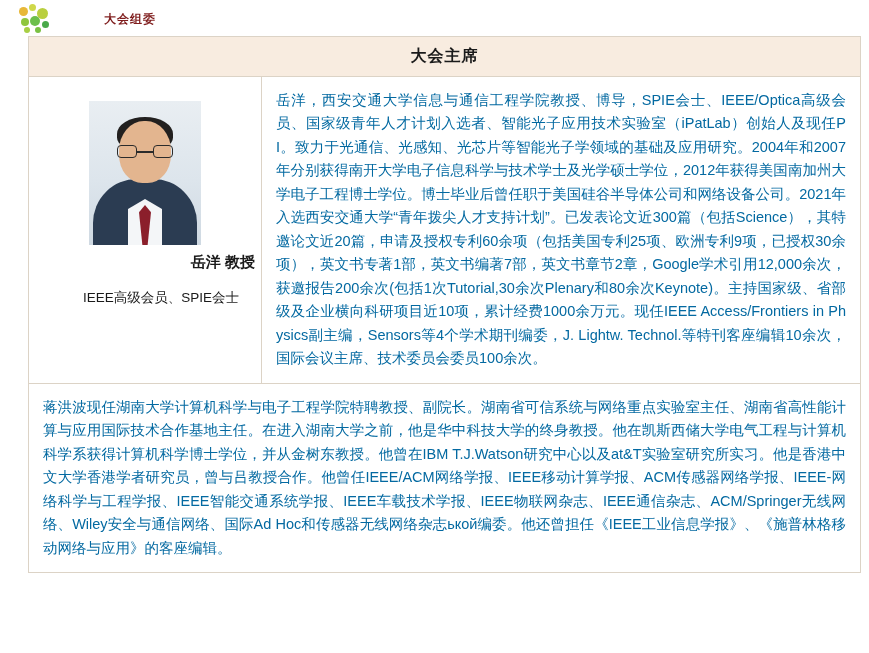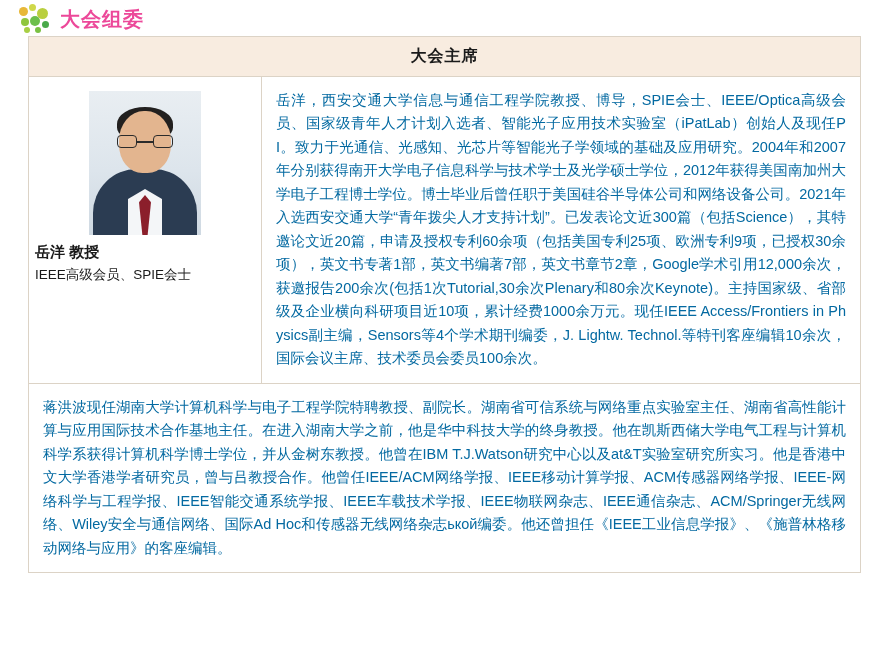--- a/index.html
+++ b/index.html
@@ -38,24 +38,25 @@
   }
   .d1 { width: 9px;  height: 9px;  background: #e8b838; left: 1px;  top: 3px; }
   .d2 { width: 7px;  height: 7px;  background: #cfd84a; left: 11px; top: 0px; }
   .d3 { width: 11px; height: 11px; background: #b9cf3f; left: 19px; top: 4px; }
   .d4 { width: 8px;  height: 8px;  background: #8fc63d; left: 3px;  top: 14px; }
   .d5 { width: 10px; height: 10px; background: #6cbf4b; left: 12px; top: 12px; }
   .d6 { width: 7px;  height: 7px;  background: #4aa94a; left: 24px; top: 17px; }
   .d7 { width: 6px;  height: 6px;  background: #a8cf45; left: 6px;  top: 23px; }
   .d8 { width: 6px;  height: 6px;  background: #7ac143; left: 17px; top: 23px; }
   .header-title {
-    color: #ec4899;
-    font-size: 20px;
+    color: #7f1d1d;
+    font-size: 12px;
     font-weight: bold;
     letter-spacing: 1px;
+    margin-left: 44px;
   }
   
   .table-wrap {
     margin: 0 8px 0 28px;
     border: 1px solid #dcd3c6;
     border-bottom: none;
   }
   .band {
     background: #f8ece0;
     text-align: center;
@@ -68,22 +69,22 @@
   }
   .row {
     display: flex;
     align-items: stretch;
     border-bottom: 1px solid #dcd3c6;
   }
   .cell-photo {
     width: 233px;
     flex: 0 0 233px;
     border-right: 1px solid #dcd3c6;
-    padding: 14px 6px 12px;
-    text-align: left;
+    padding: 24px 6px 12px;
+    text-align: right;
   }
   .portrait {
     width: 112px;
     height: 144px;
     margin: 0 auto 8px;
     position: relative;
     overflow: hidden;
     background: #dfe5ea;
   }
   
@@ -163,21 +164,21 @@
     height: 1.5px; background: #2b2b2b;
   }
   .name-line {
     font-size: 15px;
     font-weight: bold;
     margin: 2px 0 3px;
   }
   .sub-line {
     font-size: 13.5px;
     line-height: 1.45;
-    margin: 0;
+    margin: 16px;
   }
   .org-line {
     font-size: 15px;
     font-weight: bold;
     margin-top: 3px;
   }
   .cell-bio {
     flex: 1 1 auto;
     padding: 12px 14px 12px 14px;
     font-size: 14.5px;

